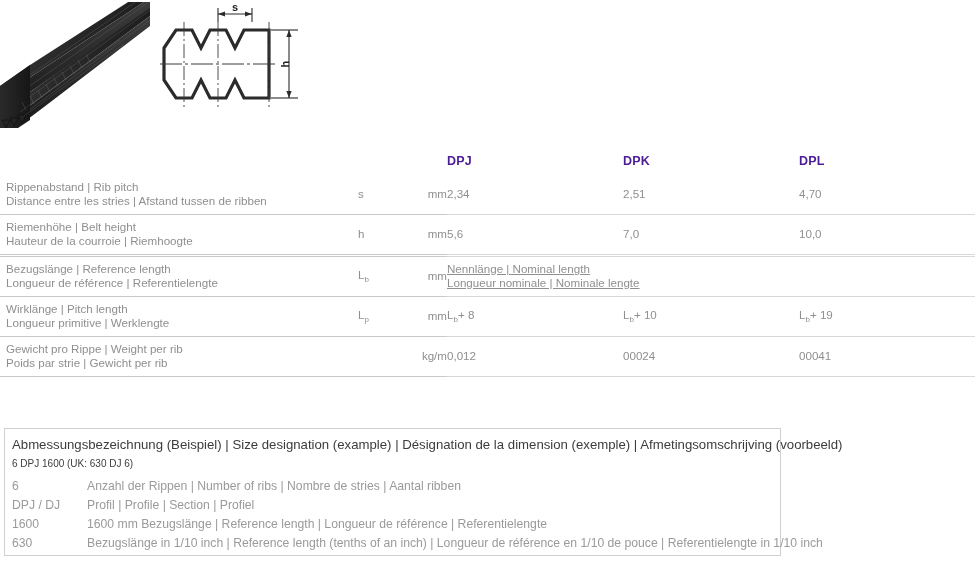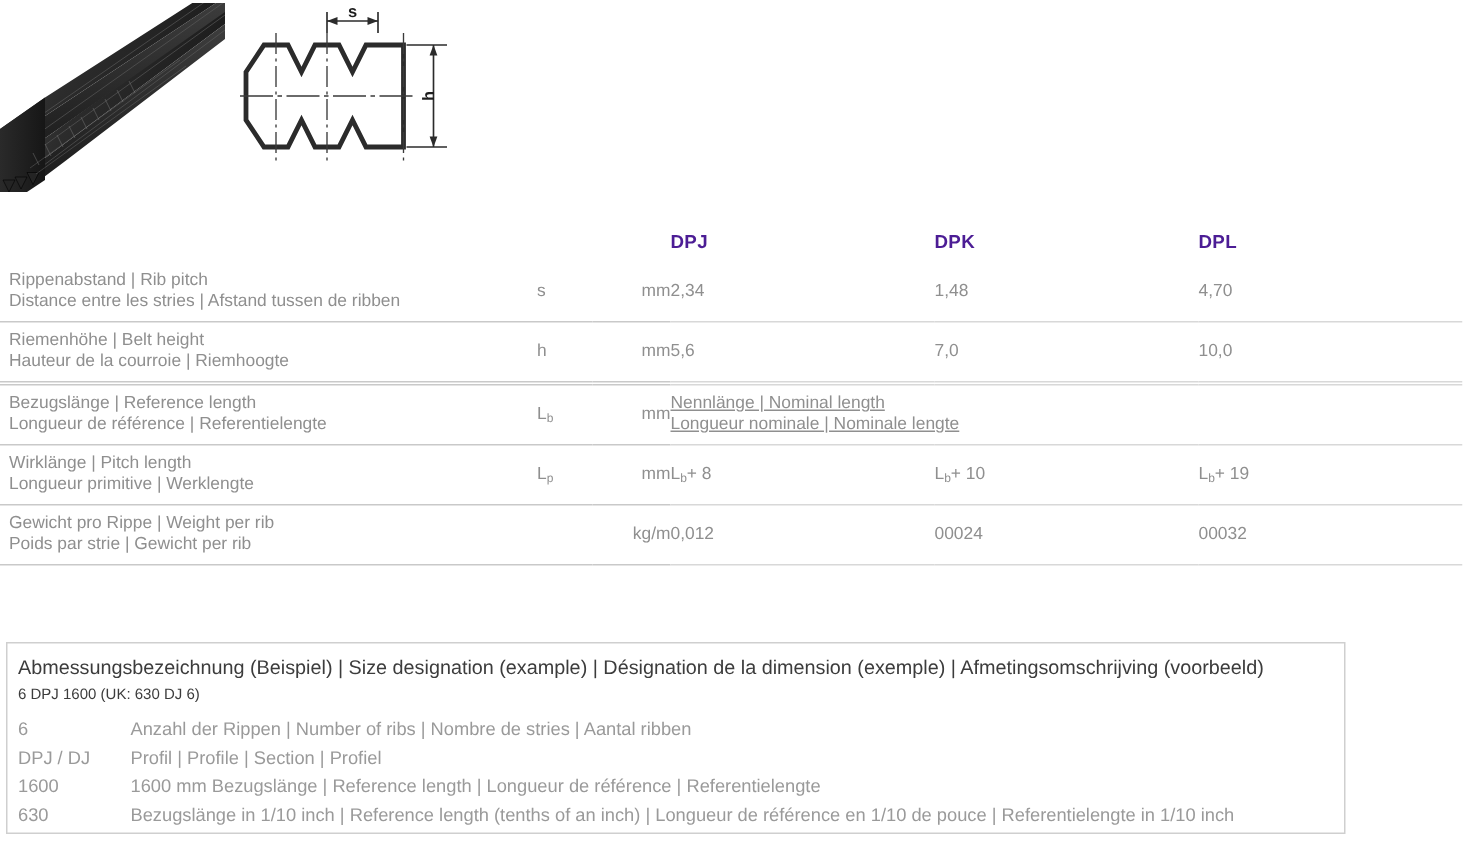--- a/index.html
+++ b/index.html
@@ -99,21 +99,21 @@
     top: 2.5px;
   }
 
   .span-cell { font-size: 11.6px; line-height: 14px; color: #8f8f8f; text-decoration: underline; }
 
   
   .legend-box {
     position: absolute;
     left: 4px;
     top: 428px;
-    width: 893px;
+    width: 777px;
     height: 128px;
     border: 1px solid #cfcfcf;
     box-sizing: border-box;
     background: #ffffff;
   }
   .legend-title {
     font-size: 13.2px;
     color: #3c3c3c;
     padding: 7px 0 0 7px;
     line-height: 17px;
@@ -254,21 +254,21 @@
   <tr class="data-row">
     <td class="desc">
       <span class="desc-l1">Rippenabstand | Rib pitch</span>
       <span class="desc-l2">Distance entre les stries | Afstand tussen de ribben</span>
     </td>
     <td class="sym">
       <span>s</span>
     </td>
     <td class="unit">mm</td>
     <td class="val">2,34</td>
-    <td class="val">1,48</td>
+    <td class="val">2,51</td>
     <td class="val">4,70</td>
   </tr>
   <tr class="rule-row">
     <td class="rule-seg-desc"></td>
         <td class="rule-seg-symunit"></td>
         <td class="rule-seg-symunit"></td>
     <td class="rule-seg-val"></td>
         <td class="rule-seg-val"></td>
         <td class="rule-seg-val"></td>
   </tr>
@@ -357,21 +357,21 @@
     <td class="desc">
       <span class="desc-l1">Gewicht pro Rippe | Weight per rib</span>
       <span class="desc-l2">Poids par strie | Gewicht per rib</span>
     </td>
     <td class="sym">
       <span></span>
     </td>
     <td class="unit">kg/m</td>
     <td class="val">0,012</td>
     <td class="val">00024</td>
-    <td class="val">00032</td>
+    <td class="val">00041</td>
   </tr>
   <tr class="rule-row">
     <td class="rule-seg-desc"></td>
         <td class="rule-seg-symunit"></td>
         <td class="rule-seg-symunit"></td>
     <td class="rule-seg-val"></td>
         <td class="rule-seg-val"></td>
         <td class="rule-seg-val"></td>
   </tr>
 </tbody>

